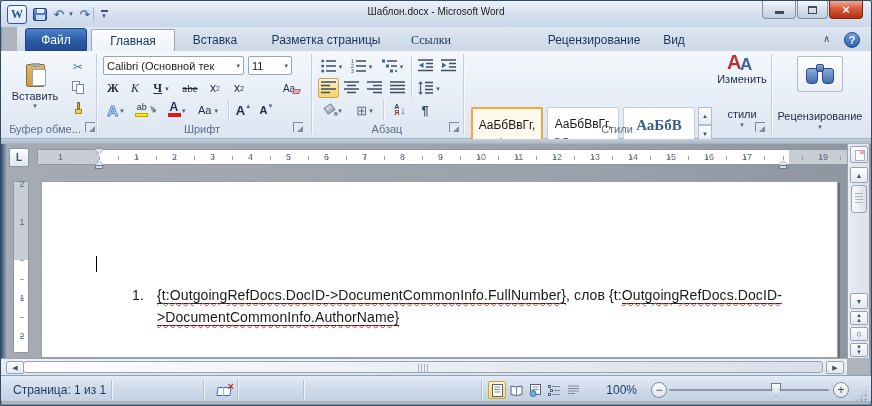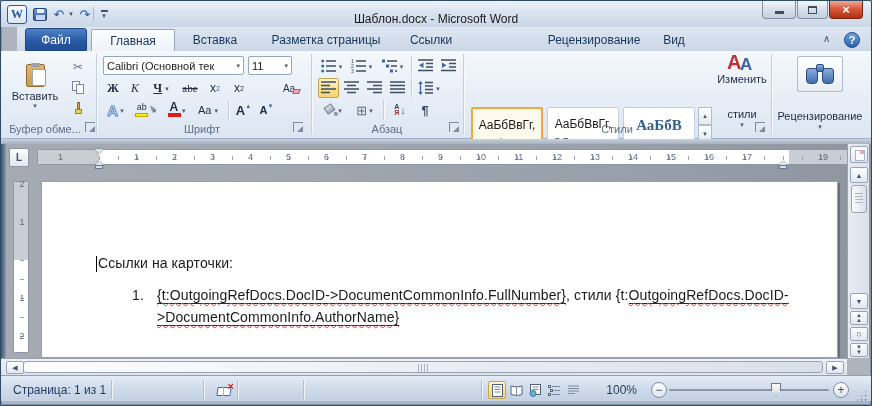--- a/index.html
+++ b/index.html
@@ -4,22 +4,22 @@
 <style>
   html,body{margin:0;padding:0;background:#6b7684;}
   *{box-sizing:border-box;font-family:"Liberation Sans",sans-serif;}
   #win{position:relative;width:872px;height:406px;margin:0 auto;background:#aeb4bc;
        border:1px solid #2e4c68;border-radius:3px 3px 2px 2px;overflow:hidden;
        box-shadow:inset 0 0 0 1px #7e95ad;}
   .abs{position:absolute;}
   
   #titlebar{position:absolute;left:0;top:0;width:100%;height:26px;
     background:linear-gradient(#ecf2fb,#d8e2f0 45%,#cbd8e8);}
-  #title{position:absolute;left:150px;right:150px;top:11px;text-align:center;
-    font-size:12px;color:#1b1b1b;white-space:nowrap;}
+  #title{position:absolute;left:150px;right:150px;top:5px;text-align:center;
+    font-size:10px;color:#1b1b1b;white-space:nowrap;}
   .qat{position:absolute;top:4px;height:18px;display:flex;align-items:center;justify-content:center;}
   #appicon{left:6px;width:20px;height:19px;background:linear-gradient(#f5f9ff,#dbe6f5);
     border:1px solid #30589c;border-radius:3px;font-family:"Liberation Serif",serif;
     font-weight:bold;font-size:12px;color:#2456a0;}
   .floppy{width:14px;height:13px;background:linear-gradient(#6f97d4,#2f5da8);border:1px solid #24447e;border-radius:2px;position:relative;}
   .floppy i{position:absolute;left:3px;top:0;width:7px;height:4px;background:#e8eef8;}
   .floppy b{position:absolute;left:2px;bottom:0;width:9px;height:5px;background:#c7d8ef;}
   .arrowglyph{font-size:13px;color:#2f5fa8;line-height:1;}
   .qat-dd{font-size:7px;color:#44506a;}
   .qat-sep{left:92px;top:6px;width:1px;height:14px;background:#aab8ca;}
@@ -227,21 +227,21 @@
     <div class="wbtn" id="btn-close" style="left:828px;width:34px;">
         <span>×</span>
       </div>
   </div>
 
   <div id="tabrow">
     <div class="rtab" id="tab-file" style="left:8px;width:62px;">Файл</div>
     <div class="rtab active" style="left:74px;width:84px;">Главная</div>
     <div class="rtab" style="left:162px;width:72px;">Вставка</div>
     <div class="rtab" style="left:238px;width:142px;">Разметка страницы</div>
-    <div class="rtab" style="left:384px;width:60px;">Ссылки</div>
+    <div class="rtab" style="left:384px;width:60px;font-family:Liberation Serif, serif;">Ссылки</div>
     <div class="rtab" style="left:522px;width:110px;">Рецензирование</div>
     <div class="rtab" style="left:636px;width:42px;">Вид</div>
   </div>
   <div id="ribbon-collapse">∧</div>
   <div id="help-btn">?</div>
 
   <div id="ribbon">
 
     <div class="btn" style="left:8px;top:4px;width:52px;height:62px;flex-direction:column;">
       <span class="clip-board">
@@ -518,23 +518,22 @@
       <div class="margin" style="top:0;height:78px;border-radius:2px 2px 0 0;"></div>
     <span class="rvnum" style="top: -3px;">2</span>
         <span class="rvnum" style="top: 35px;">1</span>
         <span class="rvnum" style="top: 111px;">1</span>
         <span class="rvnum" style="top: 149px;">2</span>
       </div>
 
     <div id="page"></div>
     <div id="caret"></div>
 
-    <div class="docline" style="left:97px;top:111px;">Ссылки на карточки:</div>
     <div class="docline" style="left:131px;top:143px;">1.</div>
-    <div class="docline" style="left:156px;top:143px;"><span class="fld wgreen">{t:</span><span class="fld wred">OutgoingRefDocs.DocID-&gt;DocumentCommonInfo.FullNumber}</span><span>, стили {t:</span><span class="fld wred">OutgoingRefDocs.DocID-</span></div>
+    <div class="docline" style="left:156px;top:143px;"><span class="fld wgreen">{t:</span><span class="fld wred">OutgoingRefDocs.DocID-&gt;DocumentCommonInfo.FullNumber}</span><span>, слов {t:</span><span class="fld wred">OutgoingRefDocs.DocID-</span></div>
     <div class="docline" style="left:156px;top:165px;"><span class="fld wred">&gt;DocumentCommonInfo.AuthorName}</span></div>
 
     <div id="vscroll">
       <div class="rulertoggle">
           <i></i>
           <b></b>
         </div>
       <div class="sbtn" style="top:23px;height:16px;font-size:7px;">
           <span>▲</span>
         </div>

